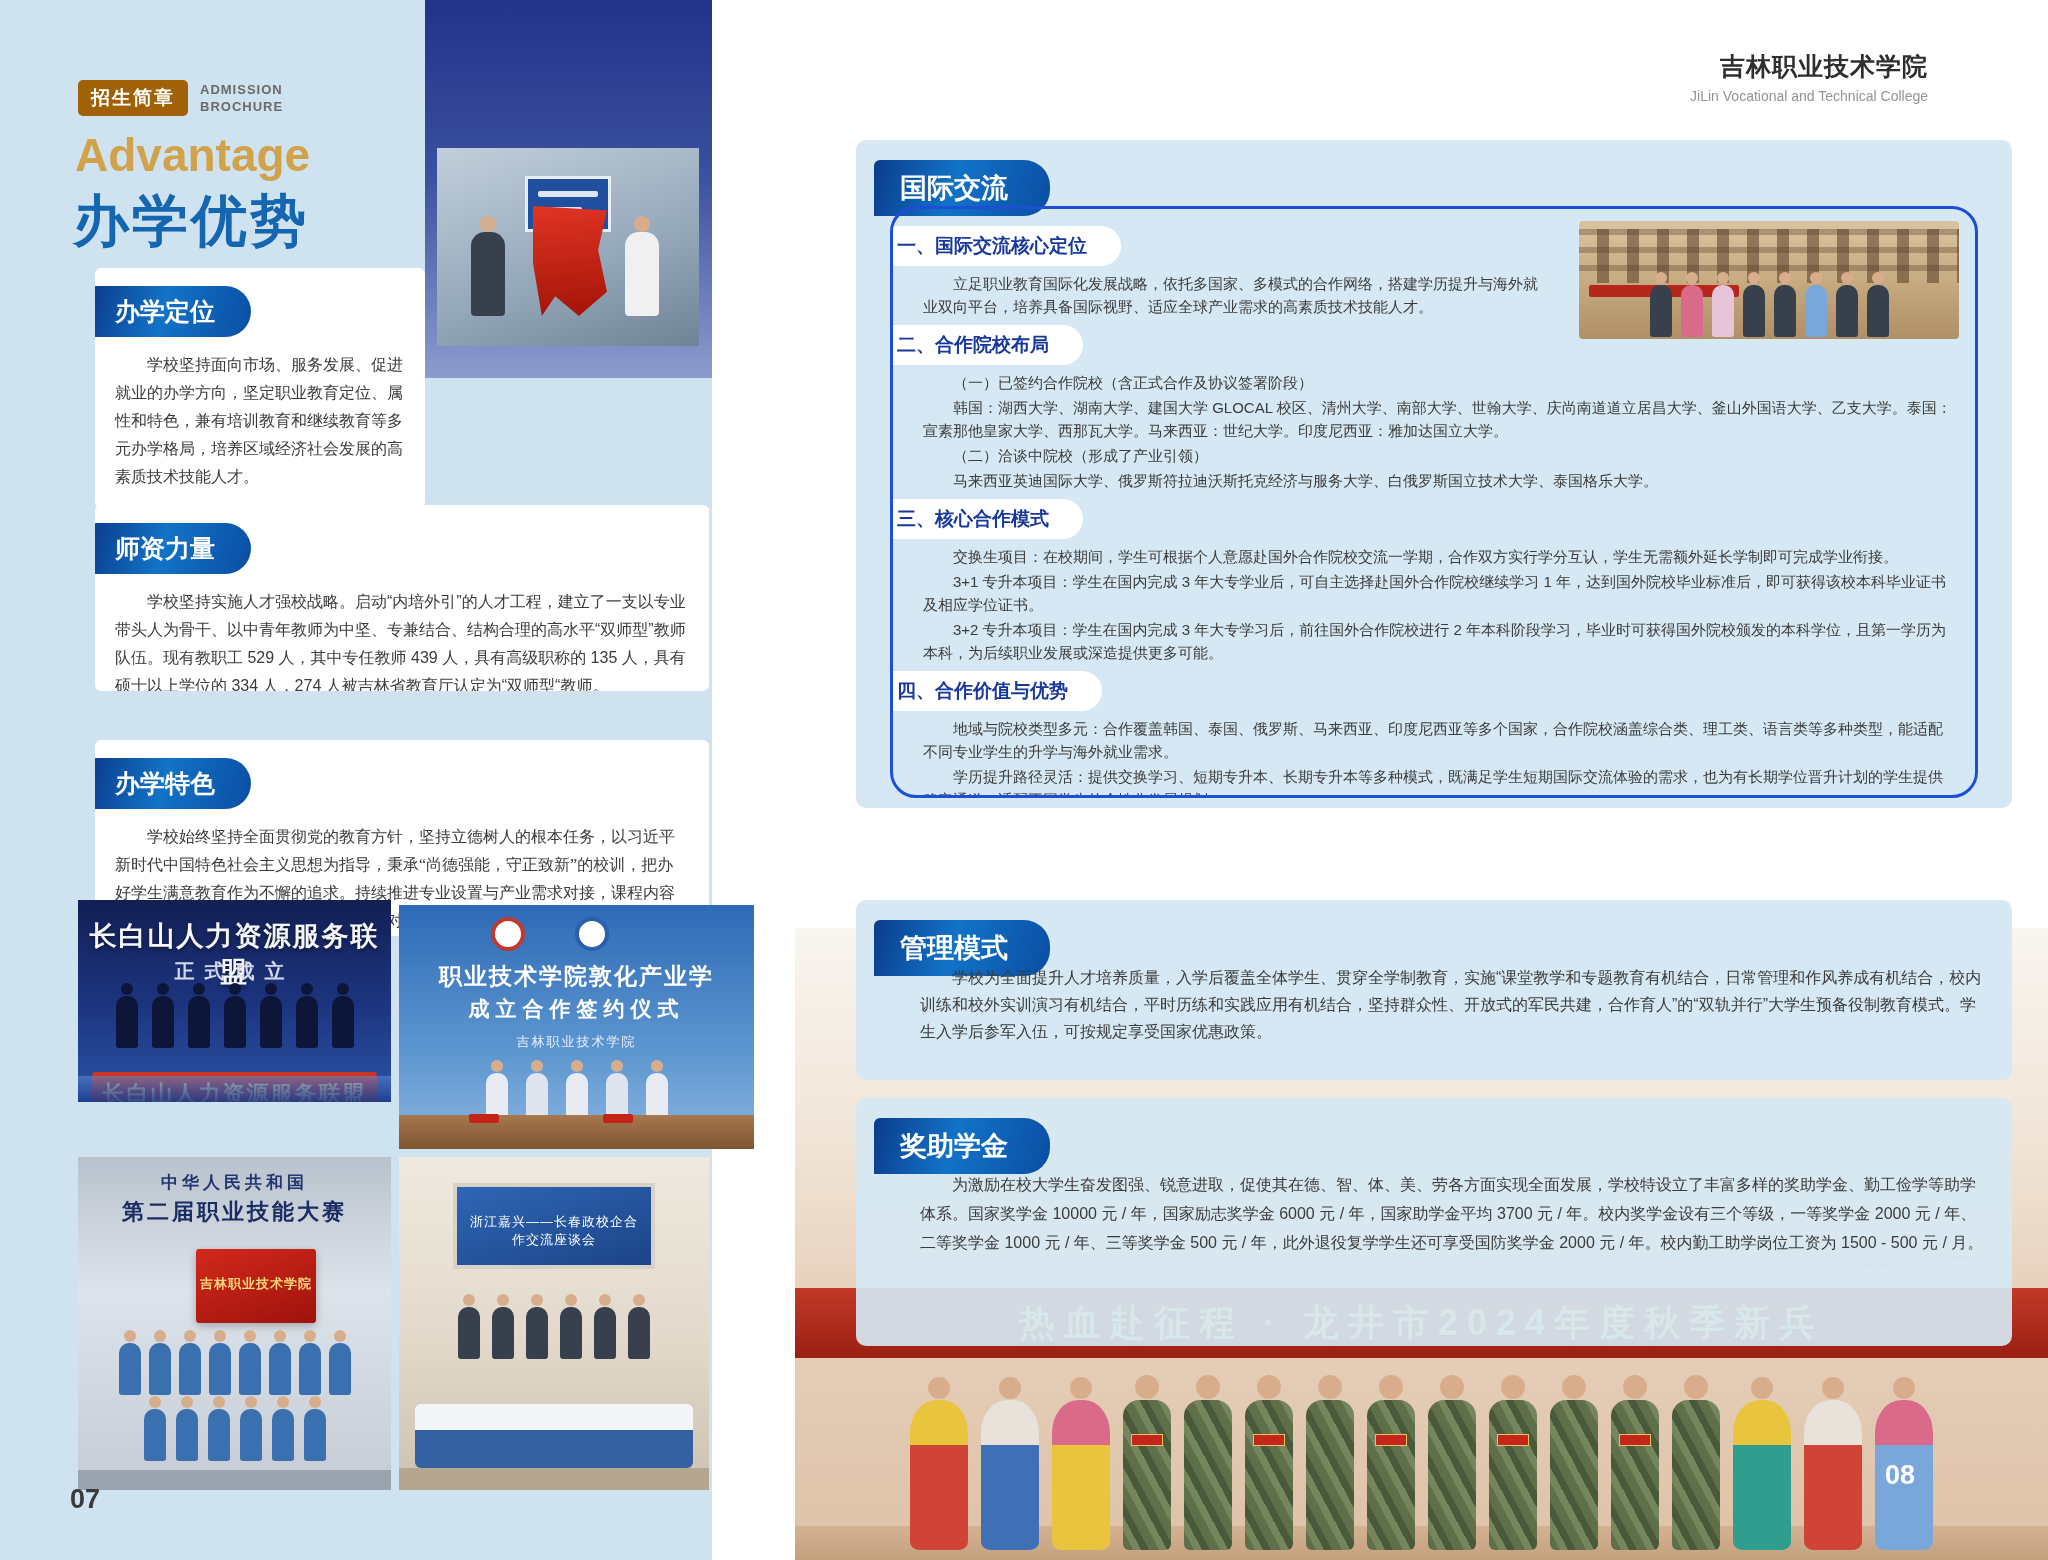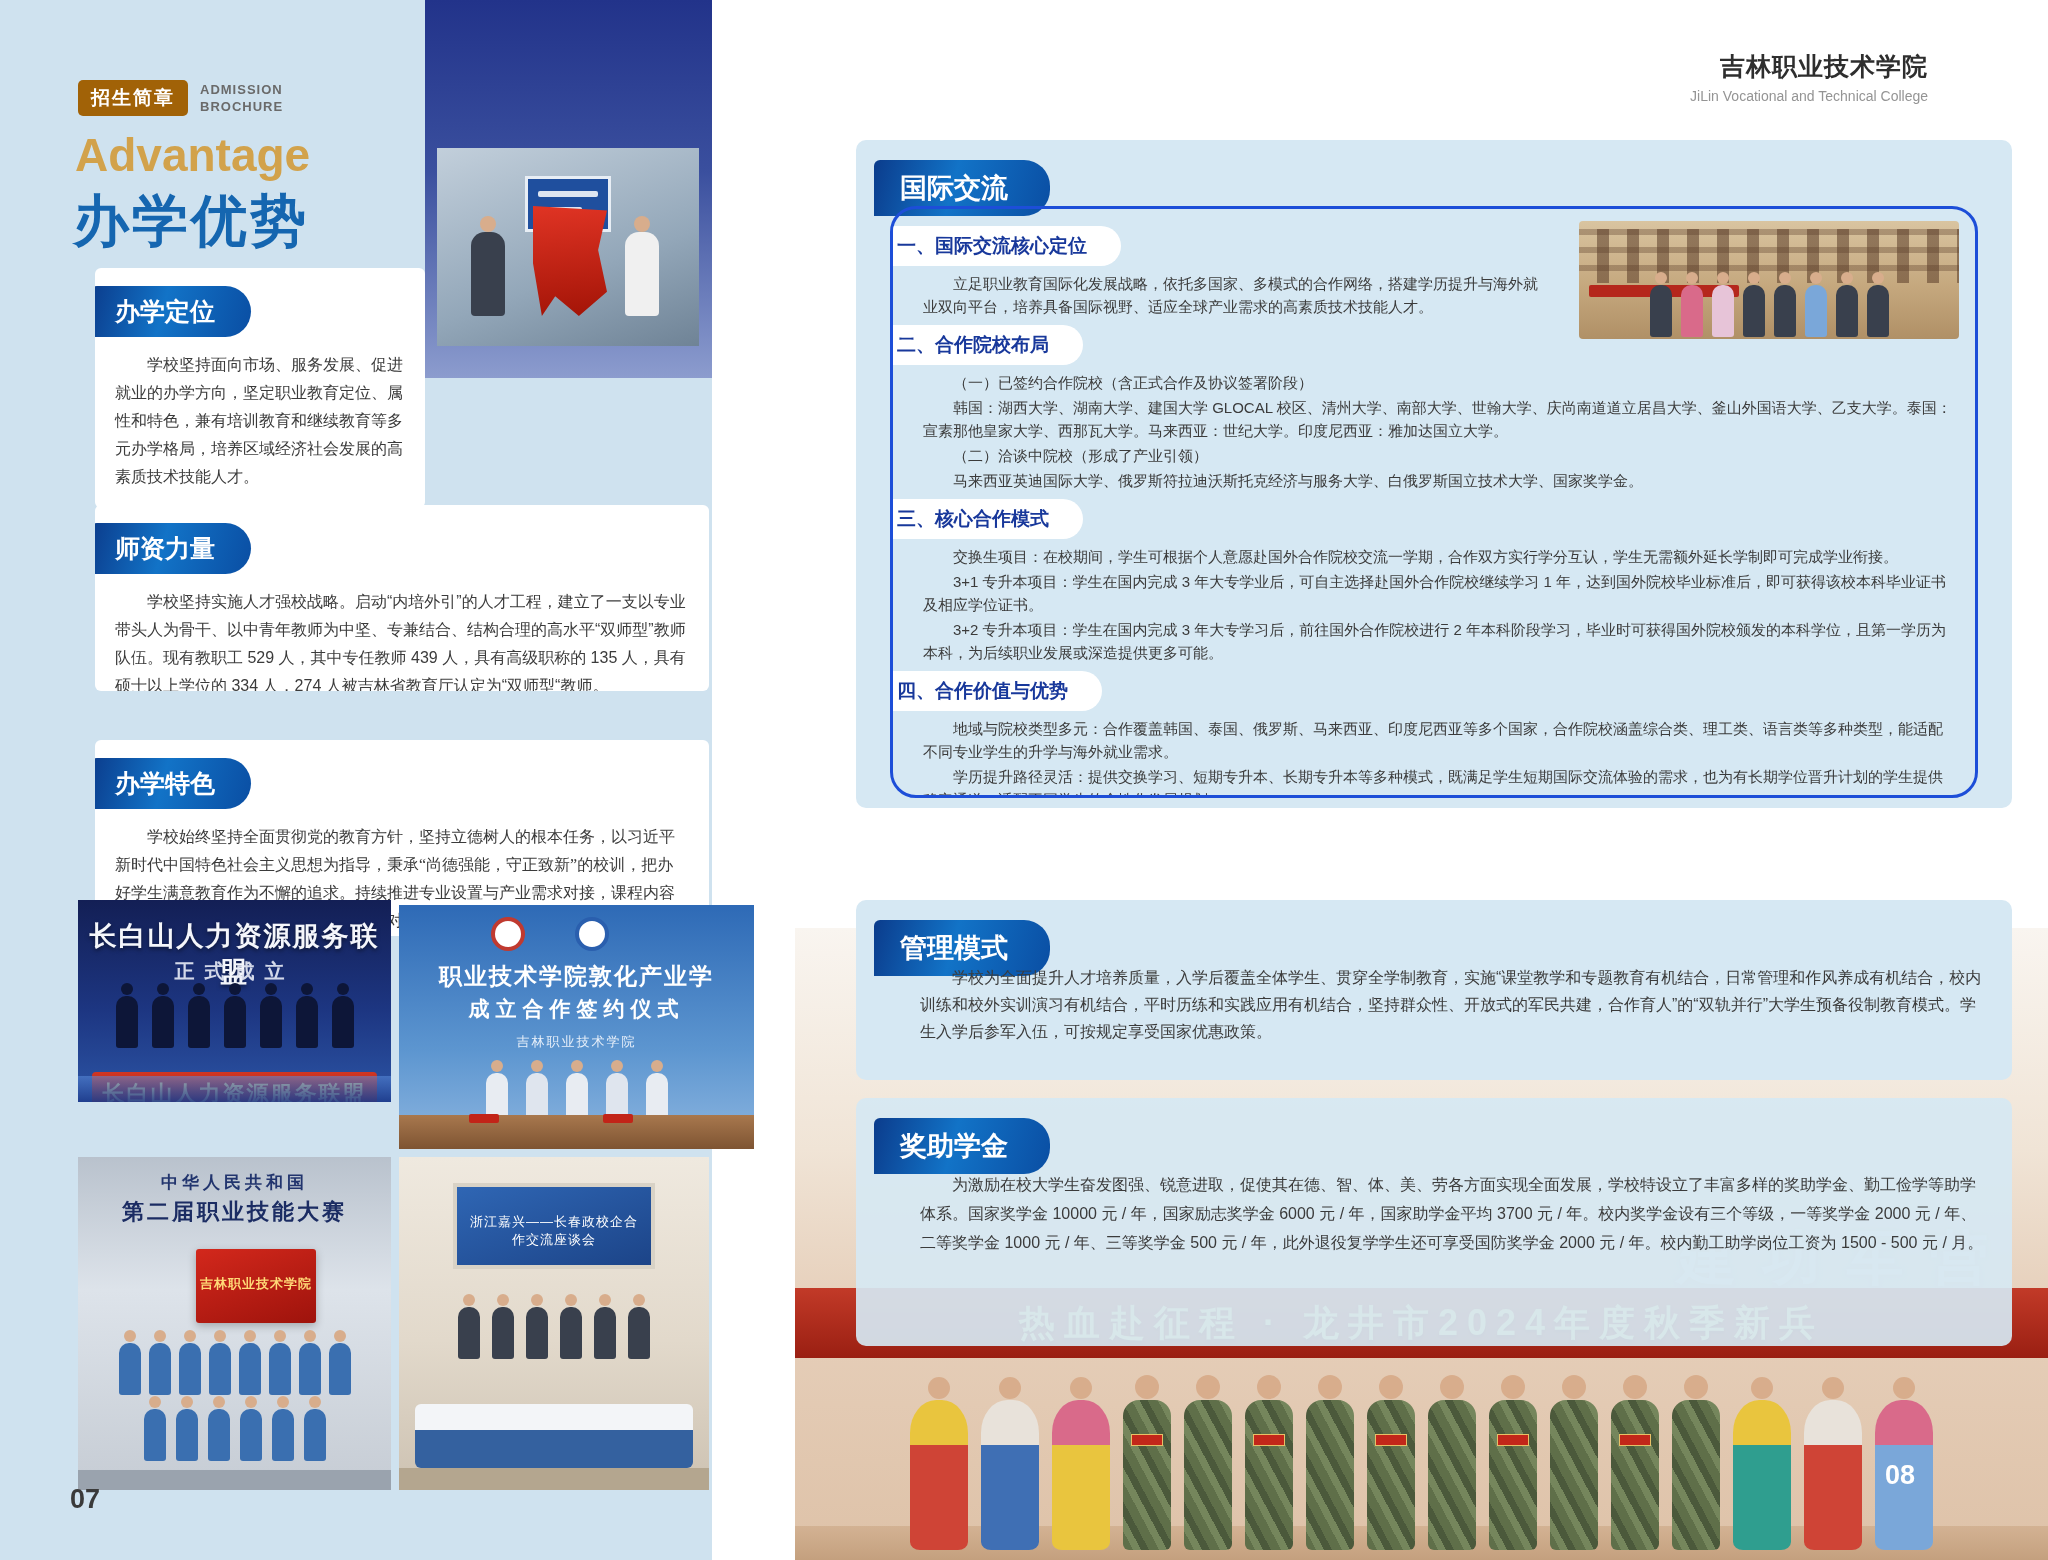--- a/index.html
+++ b/index.html
@@ -291,21 +291,21 @@
           </div>
         </div>
 
         <div><span class="sub-pill">一、国际交流核心定位</span></div>
         <p class="body-r narrow">立足职业教育国际化发展战略，依托多国家、多模式的合作网络，搭建学历提升与海外就业双向平台，培养具备国际视野、适应全球产业需求的高素质技术技能人才。</p>
 
         <div><span class="sub-pill">二、合作院校布局</span></div>
         <p class="body-r">（一）已签约合作院校（含正式合作及协议签署阶段）</p>
         <p class="body-r">韩国：湖西大学、湖南大学、建国大学 GLOCAL 校区、清州大学、南部大学、世翰大学、庆尚南道道立居昌大学、釜山外国语大学、乙支大学。泰国：宣素那他皇家大学、西那瓦大学。马来西亚：世纪大学。印度尼西亚：雅加达国立大学。</p>
         <p class="body-r">（二）洽谈中院校（形成了产业引领）</p>
-        <p class="body-r">马来西亚英迪国际大学、俄罗斯符拉迪沃斯托克经济与服务大学、白俄罗斯国立技术大学、国家奖学金。</p>
+        <p class="body-r">马来西亚英迪国际大学、俄罗斯符拉迪沃斯托克经济与服务大学、白俄罗斯国立技术大学、泰国格乐大学。</p>
 
         <div><span class="sub-pill">三、核心合作模式</span></div>
         <p class="body-r">交换生项目：在校期间，学生可根据个人意愿赴国外合作院校交流一学期，合作双方实行学分互认，学生无需额外延长学制即可完成学业衔接。</p>
         <p class="body-r">3+1 专升本项目：学生在国内完成 3 年大专学业后，可自主选择赴国外合作院校继续学习 1 年，达到国外院校毕业标准后，即可获得该校本科毕业证书及相应学位证书。</p>
         <p class="body-r">3+2 专升本项目：学生在国内完成 3 年大专学习后，前往国外合作院校进行 2 年本科阶段学习，毕业时可获得国外院校颁发的本科学位，且第一学历为本科，为后续职业发展或深造提供更多可能。</p>
 
         <div><span class="sub-pill">四、合作价值与优势</span></div>
         <p class="body-r">地域与院校类型多元：合作覆盖韩国、泰国、俄罗斯、马来西亚、印度尼西亚等多个国家，合作院校涵盖综合类、理工类、语言类等多种类型，能适配不同专业学生的升学与海外就业需求。</p>
         <p class="body-r">学历提升路径灵活：提供交换学习、短期专升本、长期专升本等多种模式，既满足学生短期国际交流体验的需求，也为有长期学位晋升计划的学生提供稳定通道，适配不同学生的个性化发展规划。</p>
 

